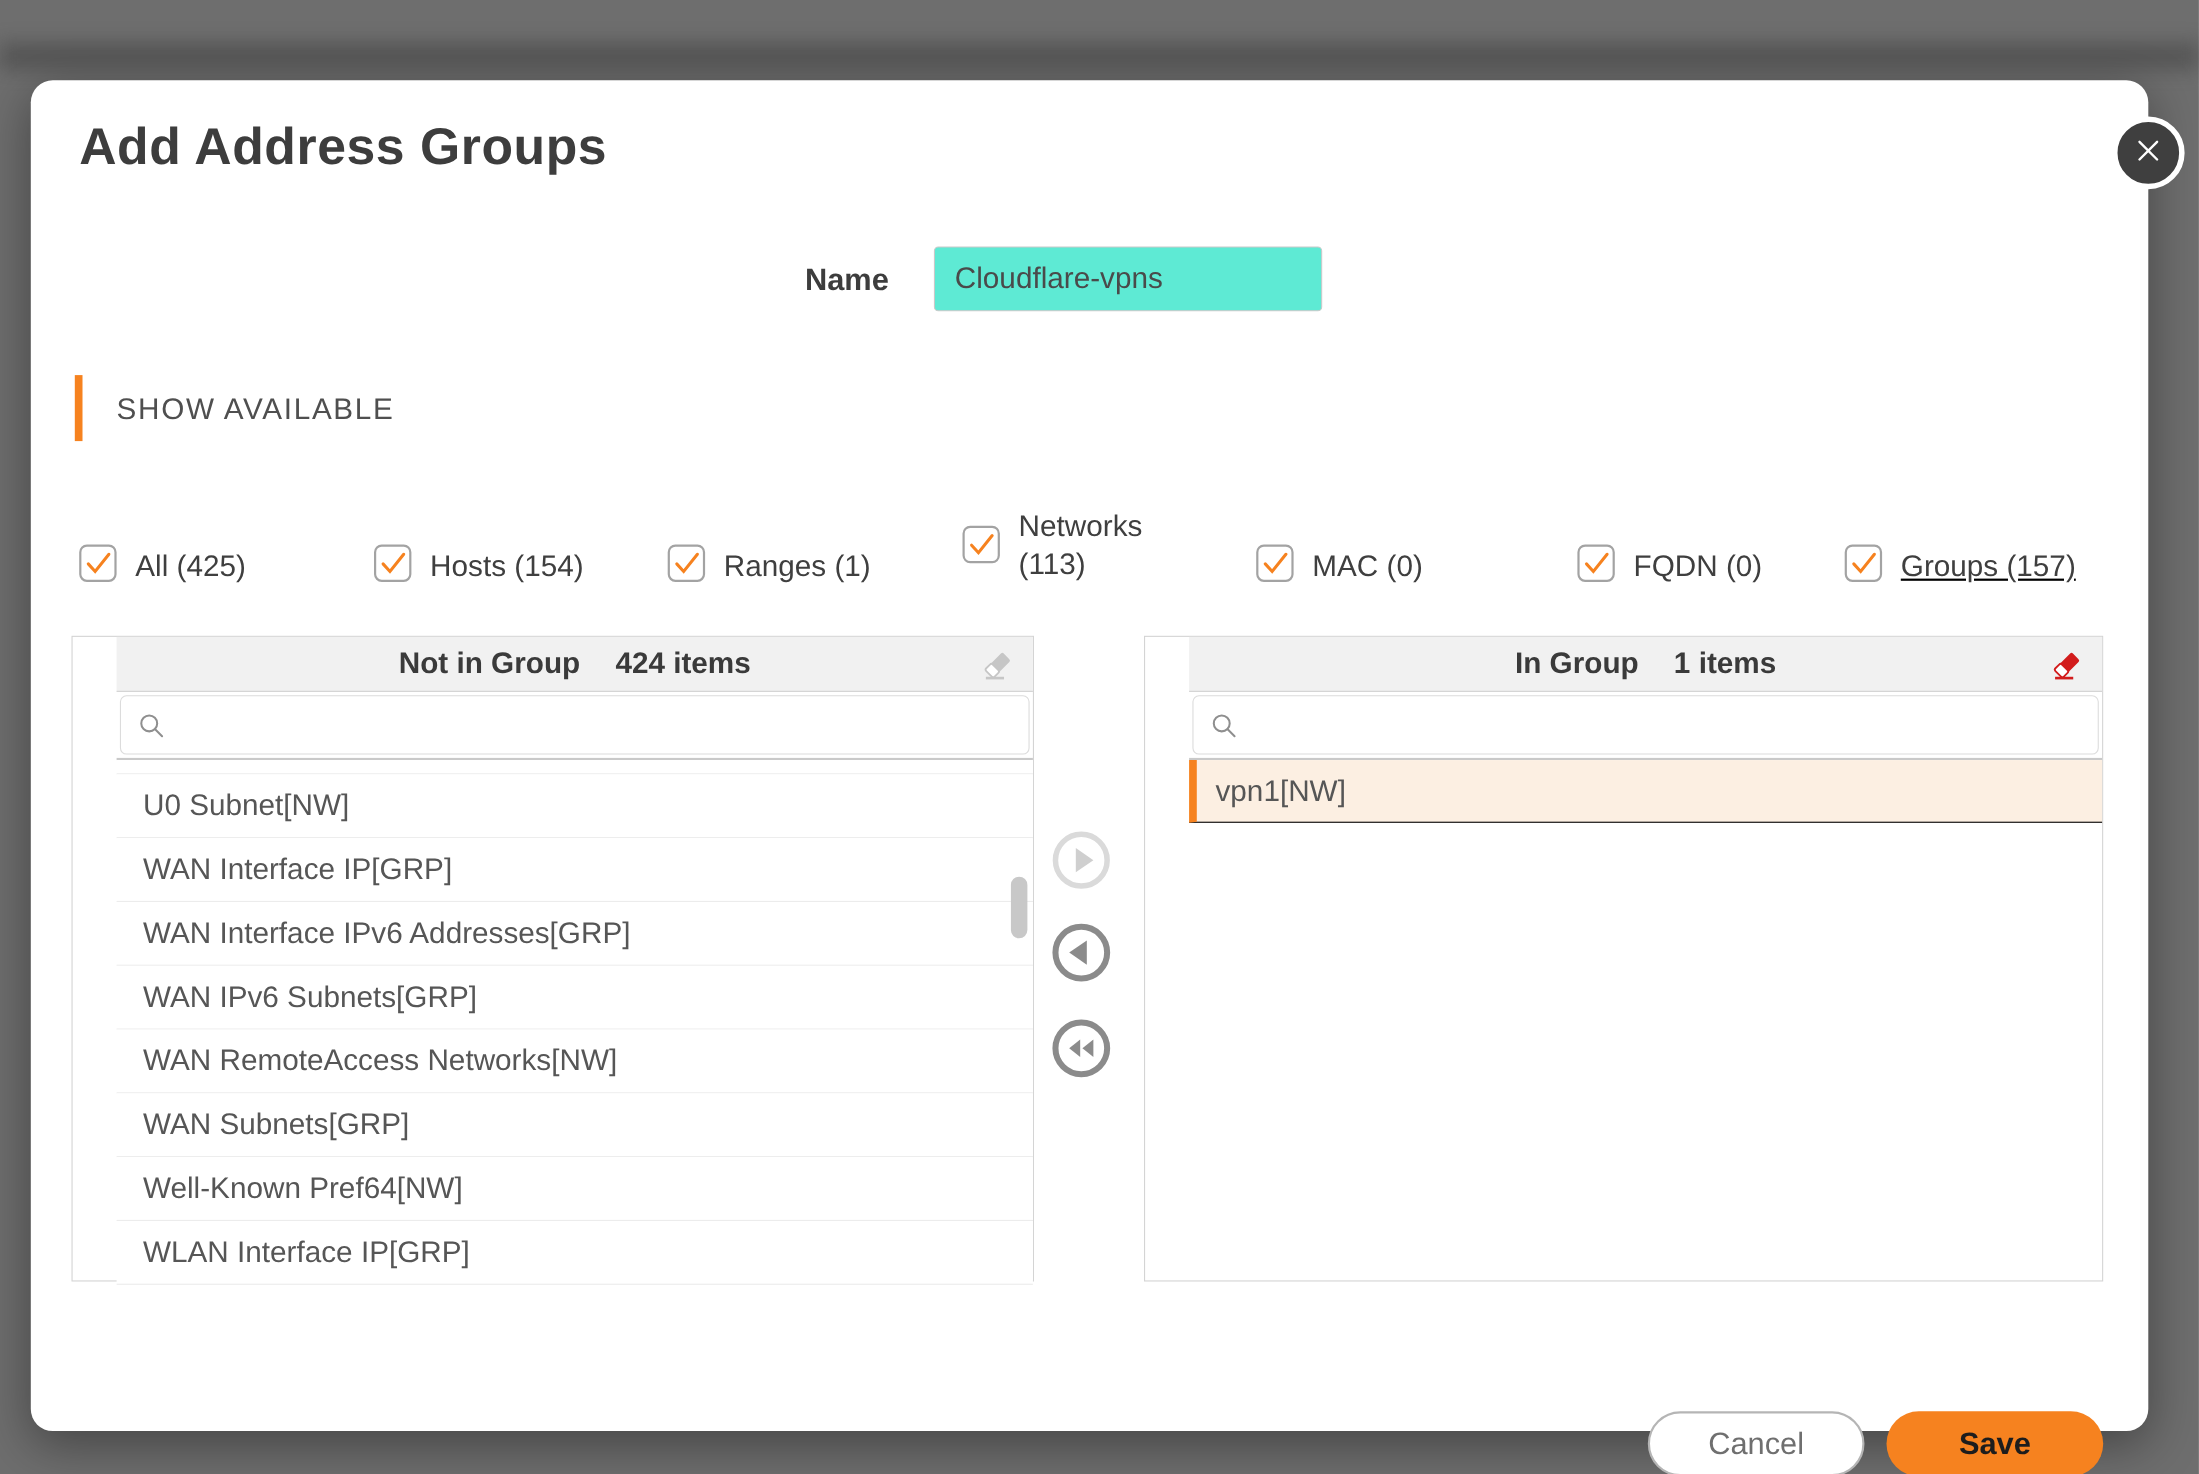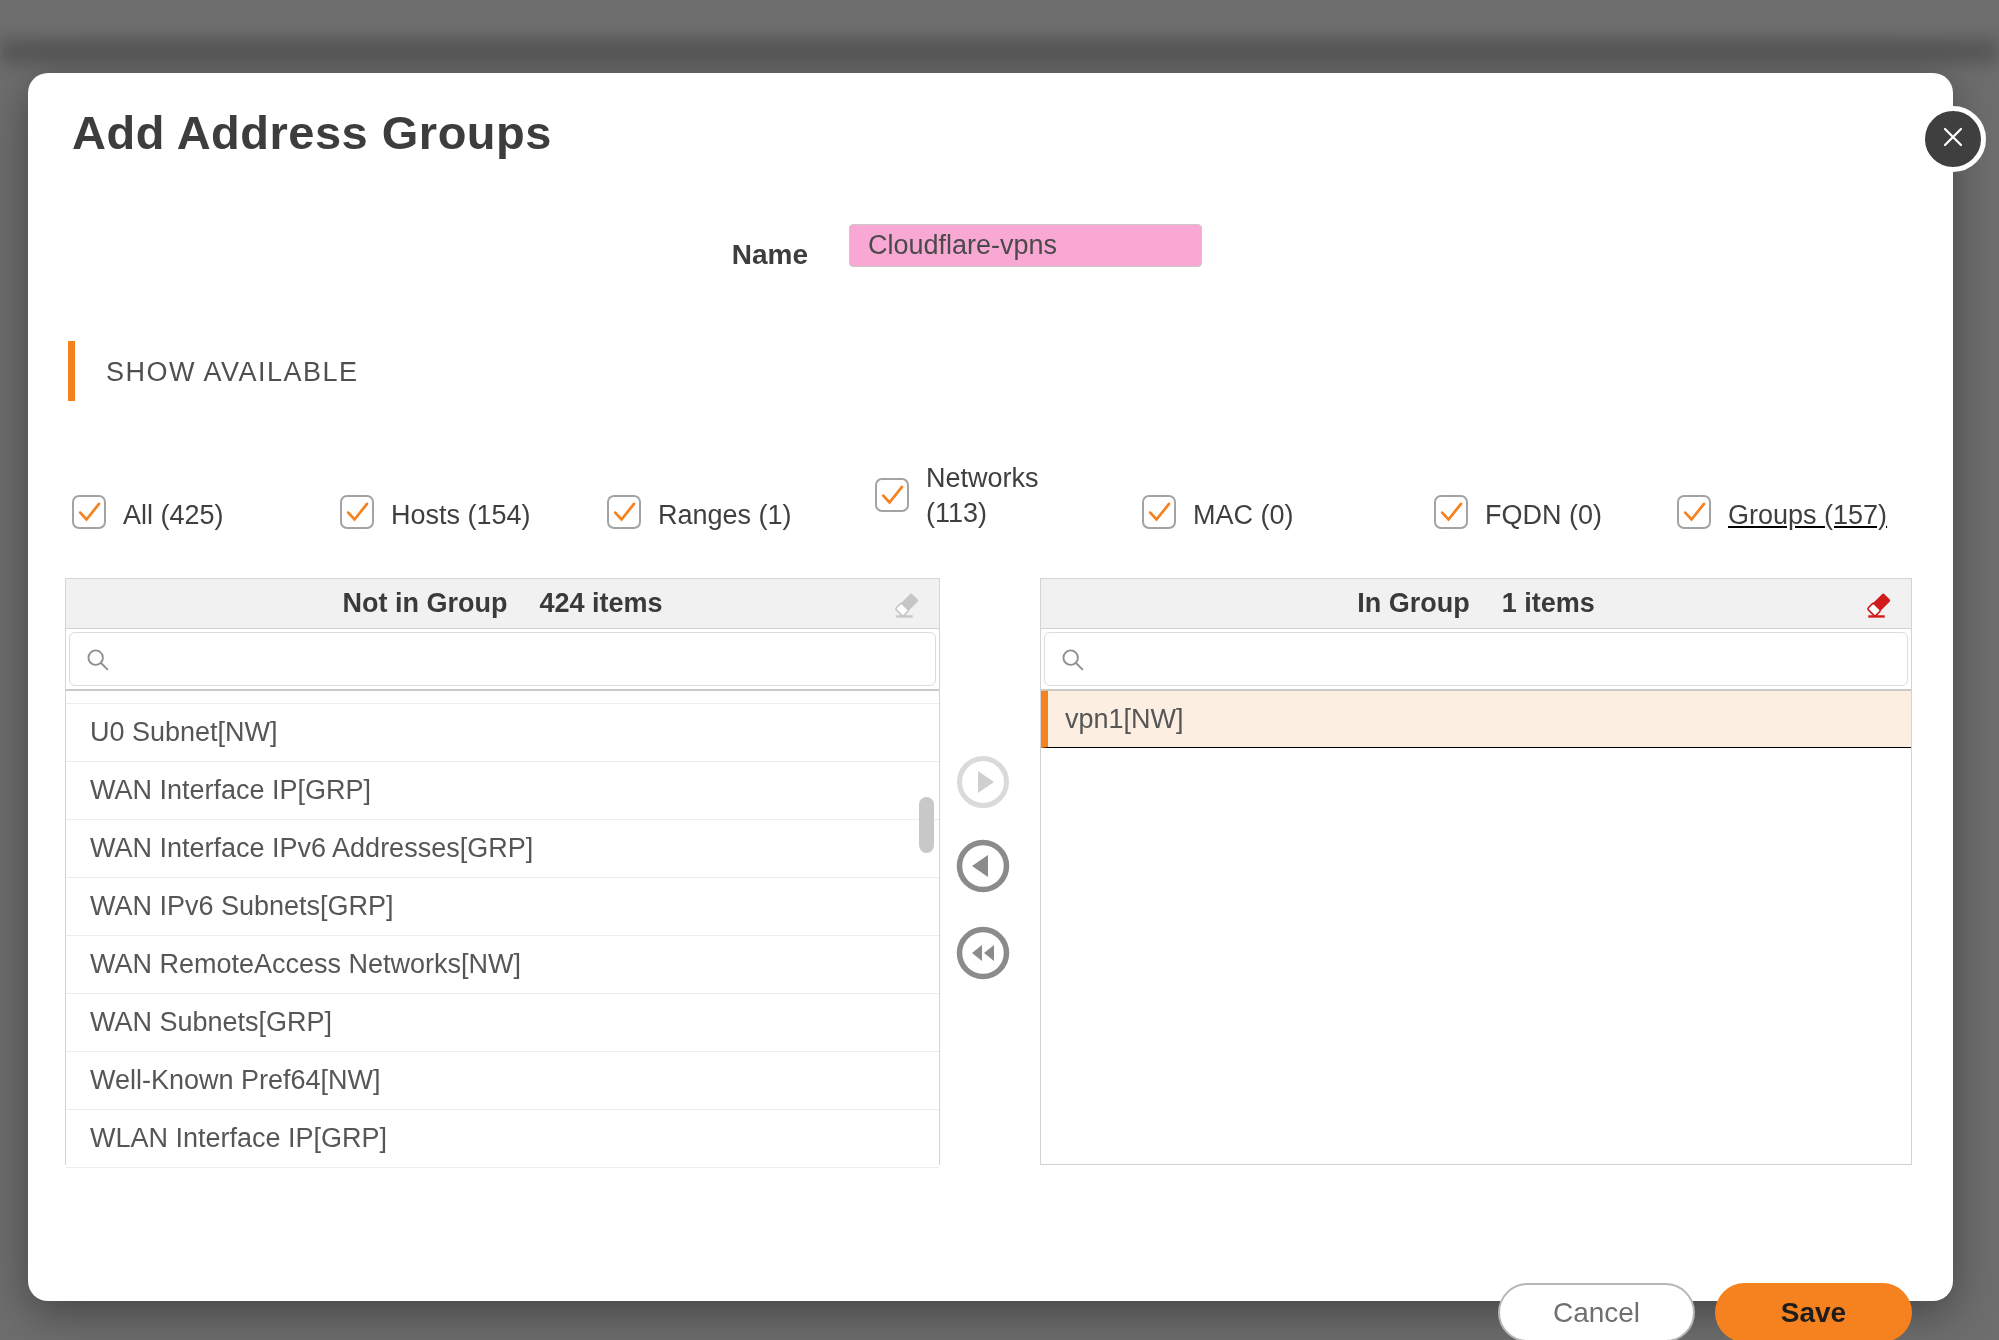--- a/index.html
+++ b/index.html
@@ -25,45 +25,45 @@
   }
   .dialog-title {
     position:absolute; left:44px; top:32px;
     font-size:47px; font-weight:600; color:#3d3d3d; letter-spacing:0.5px;
   }
   .name-label {
     position:absolute; left:580px; top:166px; width:200px;
     text-align:right; font-size:28px; font-weight:700; color:#3d3d3d;
   }
   .name-input {
-    position:absolute; left:821px; top:151px; width:353px; height:43px;
+    position:absolute; left:821px; top:151px; width:353px; height:59px;
     border:1px solid #c9c9c9; border-radius:4px;
     font-family:"Liberation Sans",sans-serif;
-    font-size:27px; color:#4a4a4a; padding:12px 18px; outline:none; background:#f9a8d4;
+    font-size:27px; color:#4a4a4a; padding:12px 18px; outline:none; background:#5eead4;
   }
   .section-bar {
     position:absolute; left:40px; top:268px; width:7px; height:60px; background:#F6821F;
   }
   .section-label {
     position:absolute; left:78px; top:284px;
     font-size:27px; color:#4f4f4f; letter-spacing:1.5px;
   }
   .filter-item { position:absolute; display:flex; align-items:flex-start; }
   .checkbox {
     width:34px; height:34px; border:2px solid #a3a3a3; border-radius:7px;
     background:#fff; flex-shrink:0; display:flex; align-items:center; justify-content:center;
     cursor:pointer;
   }
   .checkbox svg { overflow:visible; }
   .filter-label { margin-left:17px; font-size:27px; color:#3f3f3f; padding-top:3px; line-height:35px; }
   .filter-label.wrap { width:122px; padding-top:0; margin-top:-17px; }
   
   .panel {
     position:absolute; top:505px; height:587px;
-    border:1px solid #d4d4d4; background:#fff;
+    border:1px solid #d4d4d4; background:#fff;padding-left:40px;
   }
   .panel.left  { left:37px;  width:875px; }
   .panel.right { left:1012px; width:872px; }
   .panel-header {
     position:relative; height:50px; background:#f1f1f1; border-bottom:1px solid #d2d2d2;
     display:flex; align-items:center; justify-content:center; gap:32px;
   }
   .panel-title { font-size:27px; font-weight:700; color:#3a3a3a; }
   .panel-count { font-size:27px; font-weight:700; color:#3a3a3a; }
   .eraser-btn {

